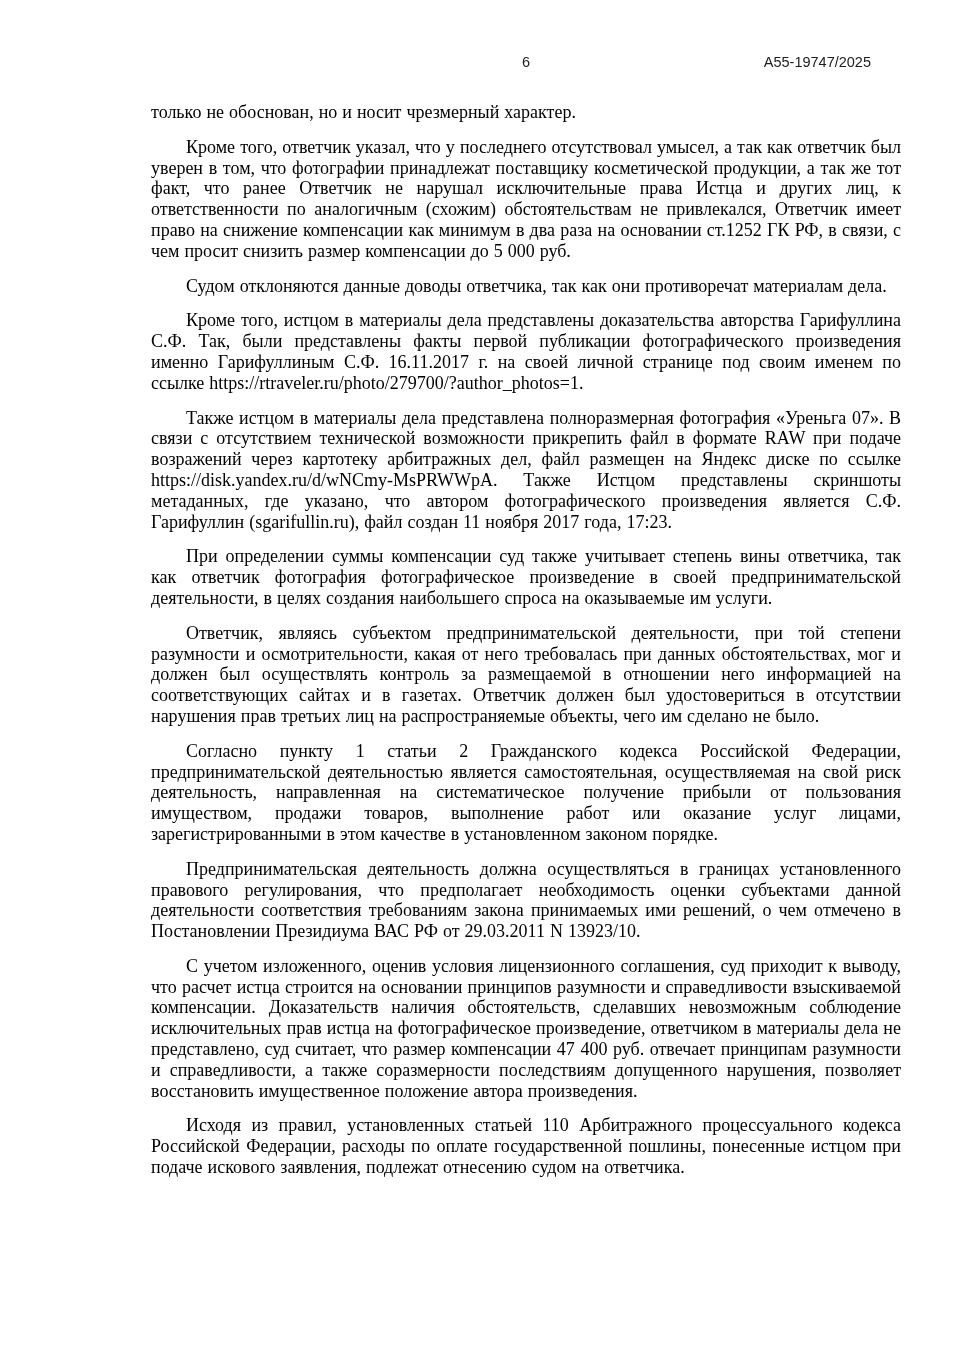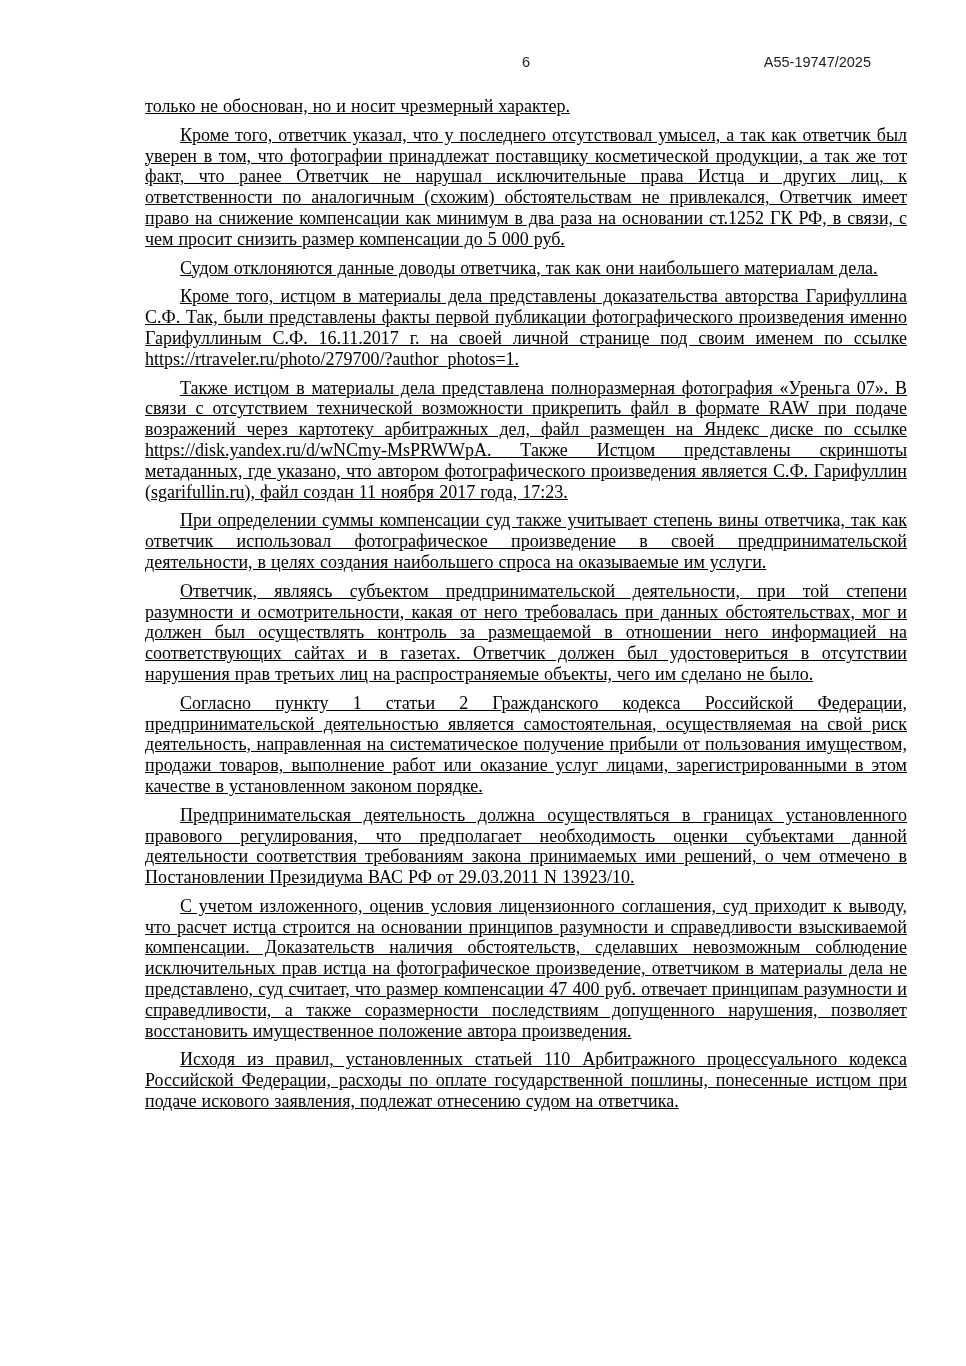--- a/index.html
+++ b/index.html
@@ -43,46 +43,45 @@
     position: absolute;
     top: 88px;
     left: 137px;
     width: 778px;
     font-size: 18px;
     line-height: 20.8px;
     text-align: justify;
     word-spacing: 0.5px;
   }
   .doc-body p {
-    margin: 8px;
+    margin: 14px;
     padding: 0;
     text-indent: 35px;
-    text-decoration: underline;
   }
   .doc-body p.continuation {
     text-indent: 0;
   }
 </style>
 </head>
 <body>
 
 <div class="page">
 
   <div class="page-header">
     <div class="page-number">6</div>
     <div class="case-number">А55-19747/2025</div>
   </div>
 
   <div class="doc-body">
     <p class="continuation">только не обоснован, но и носит чрезмерный характер.</p>
     <p>Кроме того, ответчик указал, что у последнего отсутствовал умысел, а так как ответчик был уверен в том, что фотографии принадлежат поставщику косметической продукции, а так же тот факт, что ранее Ответчик не нарушал исключительные права Истца и других лиц, к ответственности по аналогичным (схожим) обстоятельствам не привлекался, Ответчик имеет право на снижение компенсации как минимум в два раза на основании ст.1252 ГК РФ, в связи, с чем просит снизить размер компенсации до 5 000 руб.</p>
-    <p>Судом отклоняются данные доводы ответчика, так как они наибольшего материалам дела.</p>
+    <p>Судом отклоняются данные доводы ответчика, так как они противоречат материалам дела.</p>
     <p>Кроме того, истцом в материалы дела представлены доказательства авторства Гарифуллина С.Ф. Так, были представлены факты первой публикации фотографического произведения именно Гарифуллиным С.Ф. 16.11.2017 г. на своей личной странице под своим именем по ссылке https://rtraveler.ru/photo/279700/?author_photos=1.</p>
     <p>Также истцом в материалы дела представлена полноразмерная фотография «Уреньга 07». В связи с отсутствием технической возможности прикрепить файл в формате RAW при подаче возражений через картотеку арбитражных дел, файл размещен на Яндекс диске по ссылке https://disk.yandex.ru/d/wNCmy-MsPRWWpA. Также Истцом представлены скриншоты метаданных, где указано, что автором фотографического произведения является С.Ф. Гарифуллин (sgarifullin.ru), файл создан 11 ноября 2017 года, 17:23.</p>
-    <p>При определении суммы компенсации суд также учитывает степень вины ответчика, так как ответчик использовал фотографическое произведение в своей предпринимательской деятельности, в целях создания наибольшего спроса на оказываемые им услуги.</p>
+    <p>При определении суммы компенсации суд также учитывает степень вины ответчика, так как ответчик фотография фотографическое произведение в своей предпринимательской деятельности, в целях создания наибольшего спроса на оказываемые им услуги.</p>
     <p>Ответчик, являясь субъектом предпринимательской деятельности, при той степени разумности и осмотрительности, какая от него требовалась при данных обстоятельствах, мог и должен был осуществлять контроль за размещаемой в отношении него информацией на соответствующих сайтах и в газетах. Ответчик должен был удостовериться в отсутствии нарушения прав третьих лиц на распространяемые объекты, чего им сделано не было.</p>
     <p>Согласно пункту 1 статьи 2 Гражданского кодекса Российской Федерации, предпринимательской деятельностью является самостоятельная, осуществляемая на свой риск деятельность, направленная на систематическое получение прибыли от пользования имуществом, продажи товаров, выполнение работ или оказание услуг лицами, зарегистрированными в этом качестве в установленном законом порядке.</p>
     <p>Предпринимательская деятельность должна осуществляться в границах установленного правового регулирования, что предполагает необходимость оценки субъектами данной деятельности соответствия требованиям закона принимаемых ими решений, о чем отмечено в Постановлении Президиума ВАС РФ от 29.03.2011 N 13923/10.</p>
     <p>С учетом изложенного, оценив условия лицензионного соглашения, суд приходит к выводу, что расчет истца строится на основании принципов разумности и справедливости взыскиваемой компенсации. Доказательств наличия обстоятельств, сделавших невозможным соблюдение исключительных прав истца на фотографическое произведение, ответчиком в материалы дела не представлено, суд считает, что размер компенсации 47 400 руб. отвечает принципам разумности и справедливости, а также соразмерности последствиям допущенного нарушения, позволяет восстановить имущественное положение автора произведения.</p>
     <p>Исходя из правил, установленных статьей 110 Арбитражного процессуального кодекса Российской Федерации, расходы по оплате государственной пошлины, понесенные истцом при подаче искового заявления, подлежат отнесению судом на ответчика.</p>
   </div>
 
 </div>
 
 </body></html>

